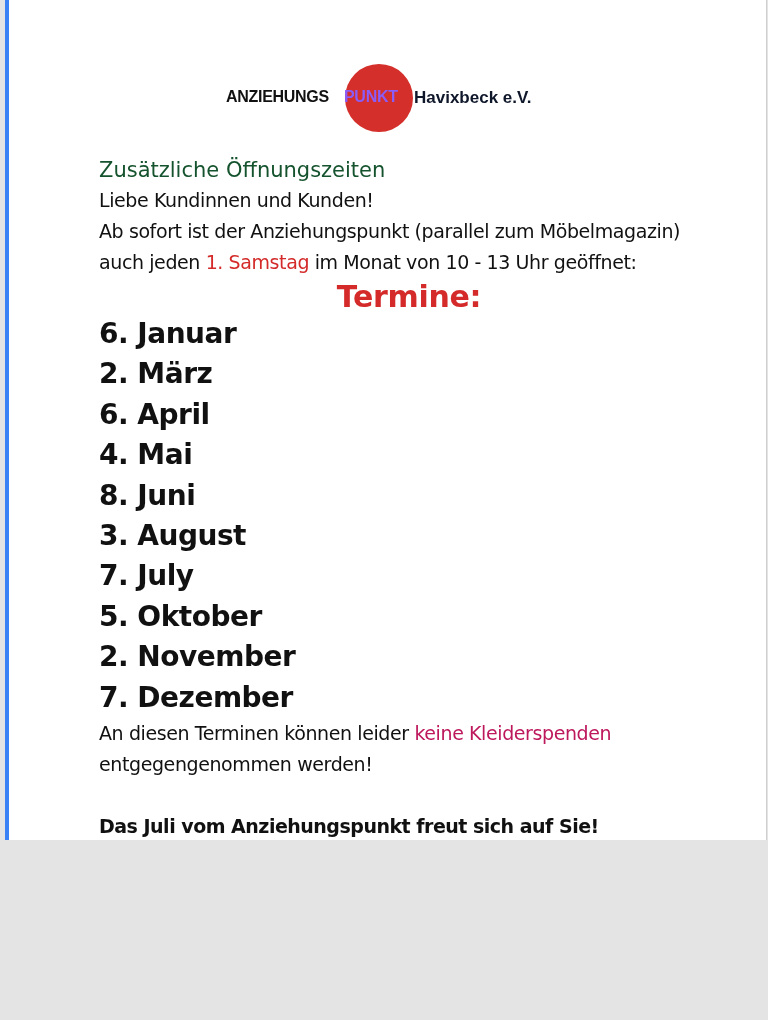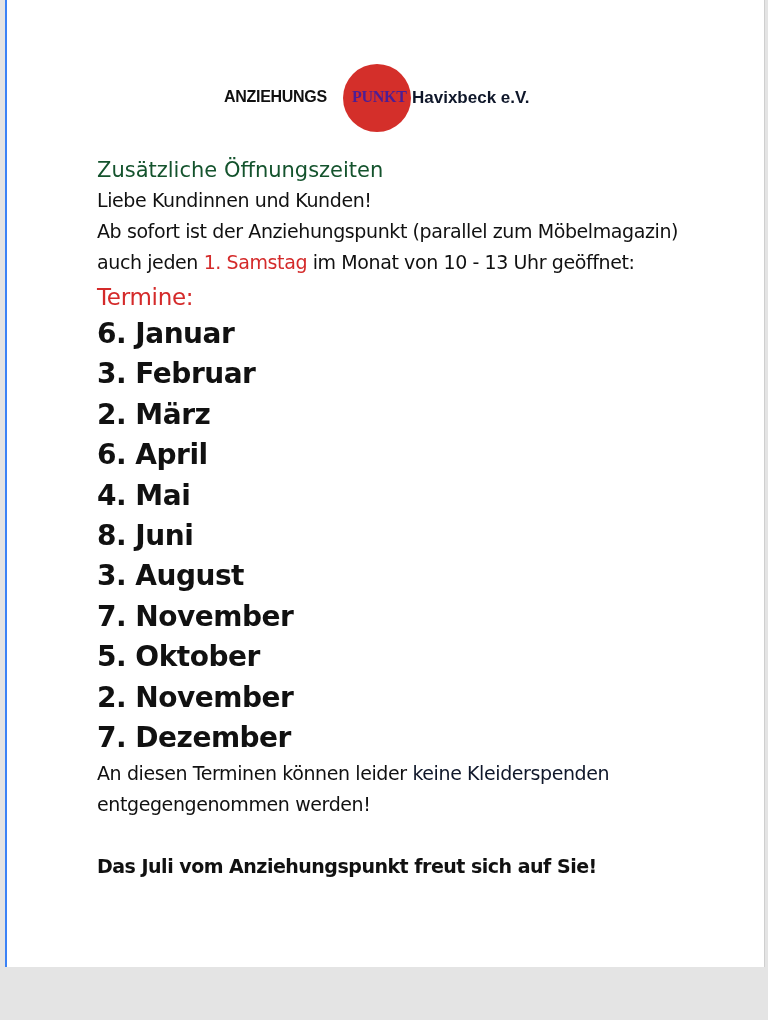--- a/index.html
+++ b/index.html
@@ -2,46 +2,46 @@
 <html><head>
 <meta charset="utf-8">
 <style>
   html, body { margin:0; padding:0; }
   body {
     width:768px; height:1020px; overflow:hidden;
     background:#e4e4e4;
     font-family:"Liberation Sans", sans-serif;
   }
   .page {
-    position:absolute; left:5px; top:0; width:757px; height:967px;
+    position:absolute; left:5px; top:0; width:757px; height:840px;
     background:#ffffff;
-    border-left:2px solid #3b82f6; border-right:1px solid #cfcfcf;
+    border-left:4px solid #3b82f6; border-right:1px solid #cfcfcf;
   }
   .logo {
     position:absolute; top:64px; left:0; width:100%; height:70px;
   }
   .logo .circle {
     position:absolute; left:336px; top:0; width:68px; height:68px;
     border-radius:50%;
   }
   .logo .part {
     position:absolute; top:24px; font-weight:bold; font-size:16px;
     font-family:"Liberation Sans", sans-serif; white-space:nowrap;
   }
   .logo .p1 { left:217px; color:#111; letter-spacing:-0.3px; }
-  .logo .p2 { left:345px; color:#4c1d95; letter-spacing:-0.3px;font-family:Liberation Serif, serif; }
+  .logo .p2 { left:335px; color:#8b5cf6; letter-spacing:-0.3px; }
   .logo .p3 { left:405px; color:#0f172a; font-size:17px; }
   .content {
     position:absolute; left:90px; top:155px; width:620px;
     font-family:"DejaVu Sans", sans-serif;
     color:#111;
   }
   .heading { font-size:21px; line-height:30px; margin:0; }
   .para { font-size:19px; line-height:31px; margin:0; letter-spacing:-0.4px; }
-  .termine { font-size:23px; font-weight:normal; line-height:34px; margin-top:2px; letter-spacing:-0.3px; }
+  .termine { font-size:30px; font-weight:bold; line-height:34px; margin-top:2px; letter-spacing:-0.3px;text-align:center; }
   .dates { list-style:none; margin:0; padding:0; }
   .dates li { font-size:28px; font-weight:bold; line-height:40.4px; letter-spacing:-0.5px; }
   .note { font-size:19px; line-height:31px; margin-top:0; letter-spacing:-0.4px; }
   .closing { font-size:19px; font-weight:bold; line-height:31px; margin-top:31px; letter-spacing:-0.5px; }
 </style>
 </head>
 <body>
 
 <div class="page">
 
@@ -54,29 +54,28 @@
 
   <div class="content">
     <p class="heading" style="color:#14532d;">Zusätzliche Öffnungszeiten</p>
     <p class="para">Liebe Kundinnen und Kunden!</p>
     <p class="para"><span>Ab sofort ist der Anziehungspunkt (parallel zum Möbelmagazin) auch jeden </span><span style="color:#d42a2a;">1. Samstag</span><span> im Monat von 10 - 13 Uhr geöffnet:</span></p>
 
     <div class="termine" style="color:#d42a2a;">Termine:</div>
 
     <ul class="dates">
       <li>6. Januar</li>
-      <li>3. Februar</li>
       <li>2. März</li>
       <li>6. April</li>
       <li>4. Mai</li>
       <li>8. Juni</li>
       <li>3. August</li>
-      <li>7. November</li>
+      <li>7. July</li>
       <li>5. Oktober</li>
       <li>2. November</li>
       <li>7. Dezember</li>
     </ul>
 
-    <p class="note"><span>An diesen Terminen können leider </span><span style="color:#0f172a;margin-top:36px;">keine Kleiderspenden</span><span> entgegengenommen werden!</span></p>
+    <p class="note"><span>An diesen Terminen können leider </span><span style="color:#be185d;margin-top:36px;">keine Kleiderspenden</span><span> entgegengenommen werden!</span></p>
 
     <p class="closing">Das Juli vom Anziehungspunkt freut sich auf Sie!</p>
   </div>
 </div>
 
 </body></html>

